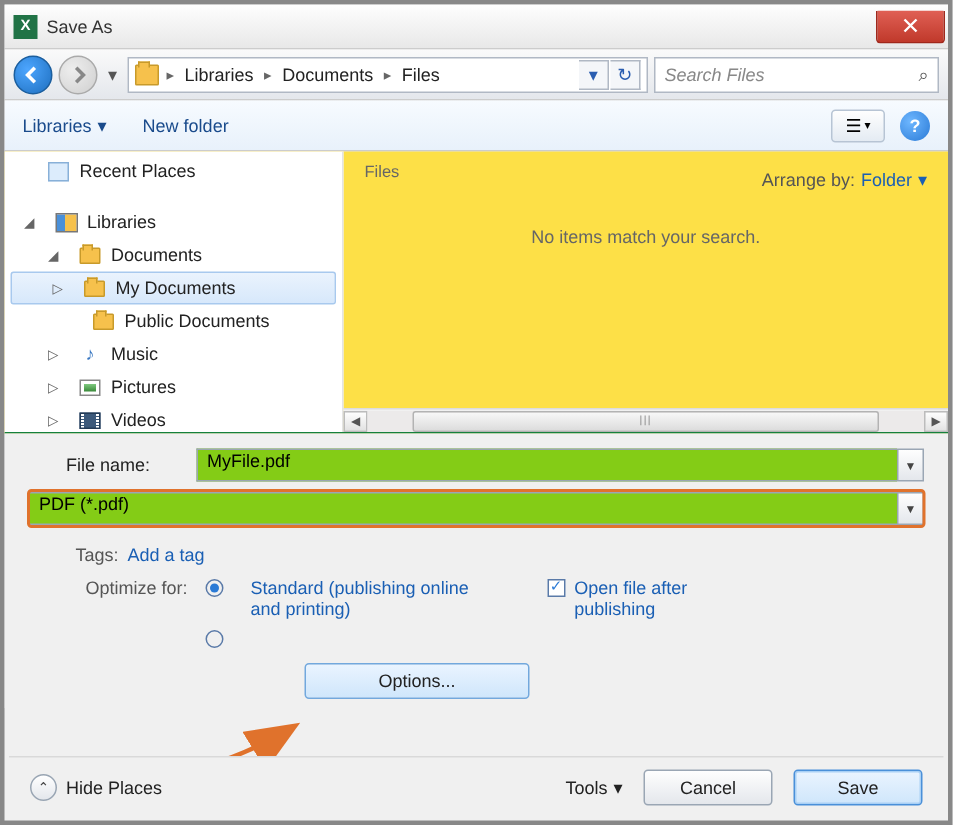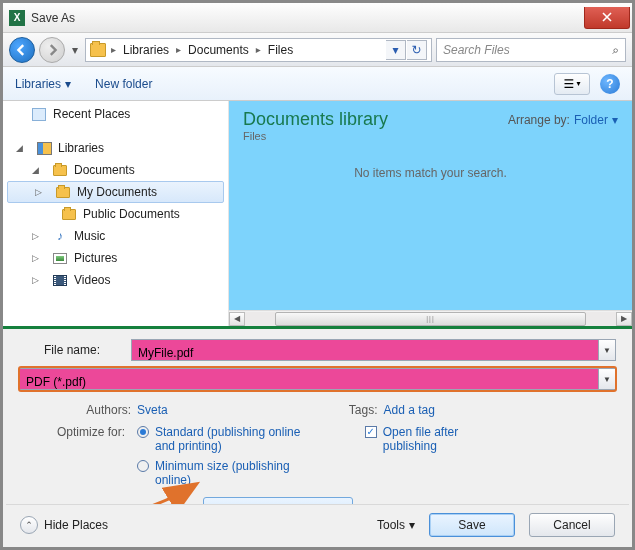--- a/index.html
+++ b/index.html
@@ -30,21 +30,21 @@
 .searchbox .mag{color:#555;font-style:normal}
 
 
 .toolbar{height:34px;border-bottom:1px solid #ccc;background:linear-gradient(#f7fbff,#e8f1fb);display:flex;align-items:center;padding:0 12px;gap:24px}
 .toolbar .tbtn{color:#1a4b8c;display:flex;align-items:center;gap:4px}
 .toolbar .right{margin-left:auto;display:flex;align-items:center;gap:10px}
 .toolbar .viewbtn{width:36px;height:22px;border:1px solid #b7c4d4;background:linear-gradient(#fefefe,#e4ebf3);border-radius:3px;display:flex;align-items:center;justify-content:center;gap:2px}
 .toolbar .help{width:20px;height:20px;border-radius:50%;background:radial-gradient(circle at 35% 35%, #6eb7ff, #2a7ad6);color:#fff;display:flex;align-items:center;justify-content:center;font-weight:bold}
 
 
-.main{display:flex;height:228px;border-bottom:3px solid #15803d;background:#7dd3fc}
+.main{display:flex;height:188px;border-bottom:1px solid #15803d;background:#fde047}
 .sidebar{width:226px;border-right:1px solid #e4e4e4;background:#fff;overflow:hidden;padding-top:2px}
 .sidebar .item{height:22px;display:flex;align-items:center;gap:6px;padding-left:28px;color:#222}
 .sidebar .item.lvl2{padding-left:44px}
 .sidebar .item .exp{width:9px;height:9px;margin-left:-16px;margin-right:6px;color:#666;display:flex;align-items:center;justify-content:center;font-size:9px}
 .sidebar .item .ico{width:16px;height:14px;display:flex;align-items:center;justify-content:center}
 .folder-ico{width:14px;height:11px;background:#f6c14c;border:1px solid #c89a2a;border-radius:1px;position:relative}
 .folder-ico::before{content:"";position:absolute;top:-3px;left:1px;width:5px;height:3px;background:#f6c14c;border:1px solid #c89a2a;border-bottom:none}
 .lib-ico{width:15px;height:13px;background:linear-gradient(90deg,#4a90d9 40%,#f6c14c 40%);border:1px solid #777}
 .sidebar .item.selrow{background:linear-gradient(#eaf3fd,#d7e8fb);border:1px solid #a8c9ee;border-radius:2px;margin:0 4px;padding-left:40px}
 .sidebar .item.selrow .exp{margin-left:-14px}
@@ -68,36 +68,36 @@
 .content .scroll{height:16px;background:#f1f1f1;border-top:1px solid #dcdcdc;display:flex;align-items:center}
 .content .scroll .arrow{width:16px;height:14px;background:linear-gradient(#fefefe,#e2e2e2);border:1px solid #bcbcbc;display:flex;align-items:center;justify-content:center;color:#555;font-size:8px}
 .content .scroll .track{flex:1;height:14px;background:#eceaea;position:relative}
 .content .scroll .thumb{position:absolute;left:30px;right:30px;top:0;bottom:0;background:linear-gradient(#f8f8f8,#dcdcdc);border:1px solid #b3b3b3;border-radius:2px;display:flex;align-items:center;justify-content:center;color:#888;letter-spacing:1px;font-size:7px}
 
 
 .form{padding:10px 16px 6px 16px;background:#f0f0f0}
 .row{display:flex;align-items:center;margin-bottom:6px}
 .row .lbl{width:112px;text-align:center;padding-right:6px;color:#222}
 .row .fld{flex:1}
-.textfield{width:100%;height:22px;border:1px solid #9aa6b4;background:#ec4899;padding:0 6px;display:flex;align-items:flex-end}
+.textfield{width:100%;height:22px;border:1px solid #9aa6b4;background:#84cc16;padding:0 6px;display:flex;align-items:flex-start}
 .combo{display:flex}
 .combo .textfield{flex:1;border-right:none}
 .combo .drop{width:18px;height:22px;border:1px solid #9aa6b4;background:linear-gradient(#fefefe,#e4e7ec);display:flex;align-items:center;justify-content:center;color:#444;font-size:8px}
 .row.highlight{outline:2px solid #e0722c;outline-offset:-1px;padding:1px 0; border-radius:2px;}
 .row.highlight .lbl{padding-left:2px}
 
 .meta{display:flex;padding:6px 0 2px 0}
 .meta .half{flex:1;display:flex;gap:6px}
 .meta .half .ml{width:112px;text-align:right;color:#555}
 .meta .half .mv{color:#1a5fb4}
 
 .opts{display:flex;padding-top:6px}
 .opts .left{flex:1.05}
 .opts .left .ol{width:112px;text-align:right;color:#555;float:left;padding-right:6px}
-.opts .radio{display:flex;align-items:flex-start;gap:6px;margin-left:118px;color:#1a5fb4;margin-bottom:6px;line-height:14px}
+.opts .radio{display:flex;align-items:flex-start;gap:18px;margin-left:118px;color:#1a5fb4;margin-bottom:6px;line-height:14px}
 .opts .radio .r{width:12px;height:12px;border:1px solid #5a7aa8;border-radius:50%;display:flex;align-items:center;justify-content:center;margin-top:1px;flex:none}
 .opts .radio .r.on::after{content:"";width:6px;height:6px;background:#2a7ad6;border-radius:50%}
 .opts .right{flex:1}
 .opts .right .chk{display:flex;align-items:flex-start;gap:6px;color:#1a5fb4;margin-left:40px}
 .opts .right .chk .c{width:12px;height:12px;border:1px solid #5a7aa8;background:#fff;color:#2a7ad6;font-size:10px;display:flex;align-items:center;justify-content:center;margin-top:1px;line-height:1}
 
 .optbtn{width:150px;height:24px;margin:4px 0 0 184px;border:1px solid #72a8dd;background:linear-gradient(#eaf4ff,#cfe6fb);border-radius:3px;display:flex;align-items:center;justify-content:center;color:#222}
 
 
 .annot{position:absolute;left:40px;top:476px;pointer-events:none}
@@ -228,21 +228,20 @@
         <span class="exp">▷</span>
         <div class="ico">
           <div class="vid-ico"></div>
         </div>
         <span>Videos</span>
       </div>
   </div>
   <div class="content">
     <div class="hdr">
       <div>
-        <div class="libtitle">Documents library</div>
         <div class="libsub">Files</div>
       </div>
       <div class="arrange">
         <span>Arrange by:</span>
         <span class="v">Folder</span>
         <span style="color:#1a5fb4">▾</span>
       </div>
     </div>
     <div class="empty">No items match your search.</div>
     <div class="scroll">
@@ -268,38 +267,33 @@
   <div class="row highlight">
     <div class="fld combo">
       <div class="textfield">
           <span>PDF (*.pdf)</span>
         </div>
       <div class="drop">▼</div>
     </div>
   </div>
   <div class="meta">
     <div class="half">
-      <div class="ml">Authors:</div>
-      <div class="mv">Sveta</div>
-    </div>
-    <div class="half">
       <div class="ml" style="width:60px">Tags:</div>
       <div class="mv">Add a tag</div>
     </div>
   </div>
   <div class="opts">
     <div class="left">
       <div class="ol">Optimize for:</div>
       <div class="radio">
           <div class="r on"></div>
           <span style="max-width:160px">Standard (publishing online and printing)</span>
         </div>
       <div class="radio">
           <div class="r"></div>
-          <span style="max-width:160px">Minimum size (publishing online)</span>
         </div>
     </div>
     <div class="right">
       <div class="chk">
           <div class="c">✓</div>
           <span style="max-width:120px">Open file after publishing</span>
         </div>
     </div>
   </div>
   <div class="optbtn">Options...</div>
@@ -319,15 +313,15 @@
 <div class="footer">
   <div class="hide">
     <div class="circ">⌃</div>
     <span>Hide Places</span>
   </div>
   <div class="sp"></div>
   <div class="tools">
       <span>Tools</span>
       <span>▾</span>
     </div>
+  <div class="btn">Cancel</div>
   <div class="btn primary">Save</div>
-  <div class="btn">Cancel</div>
 </div>
 
 </body></html>

